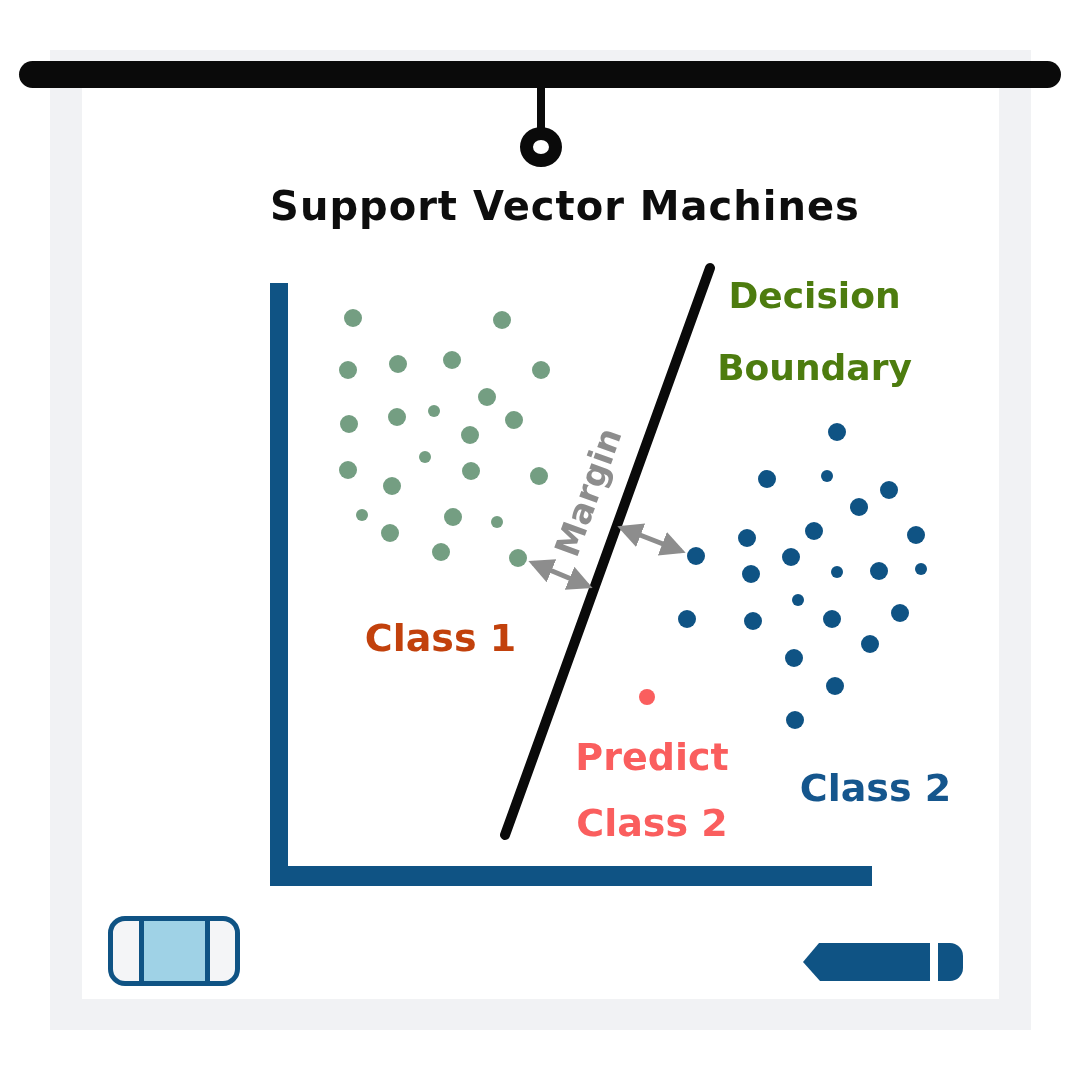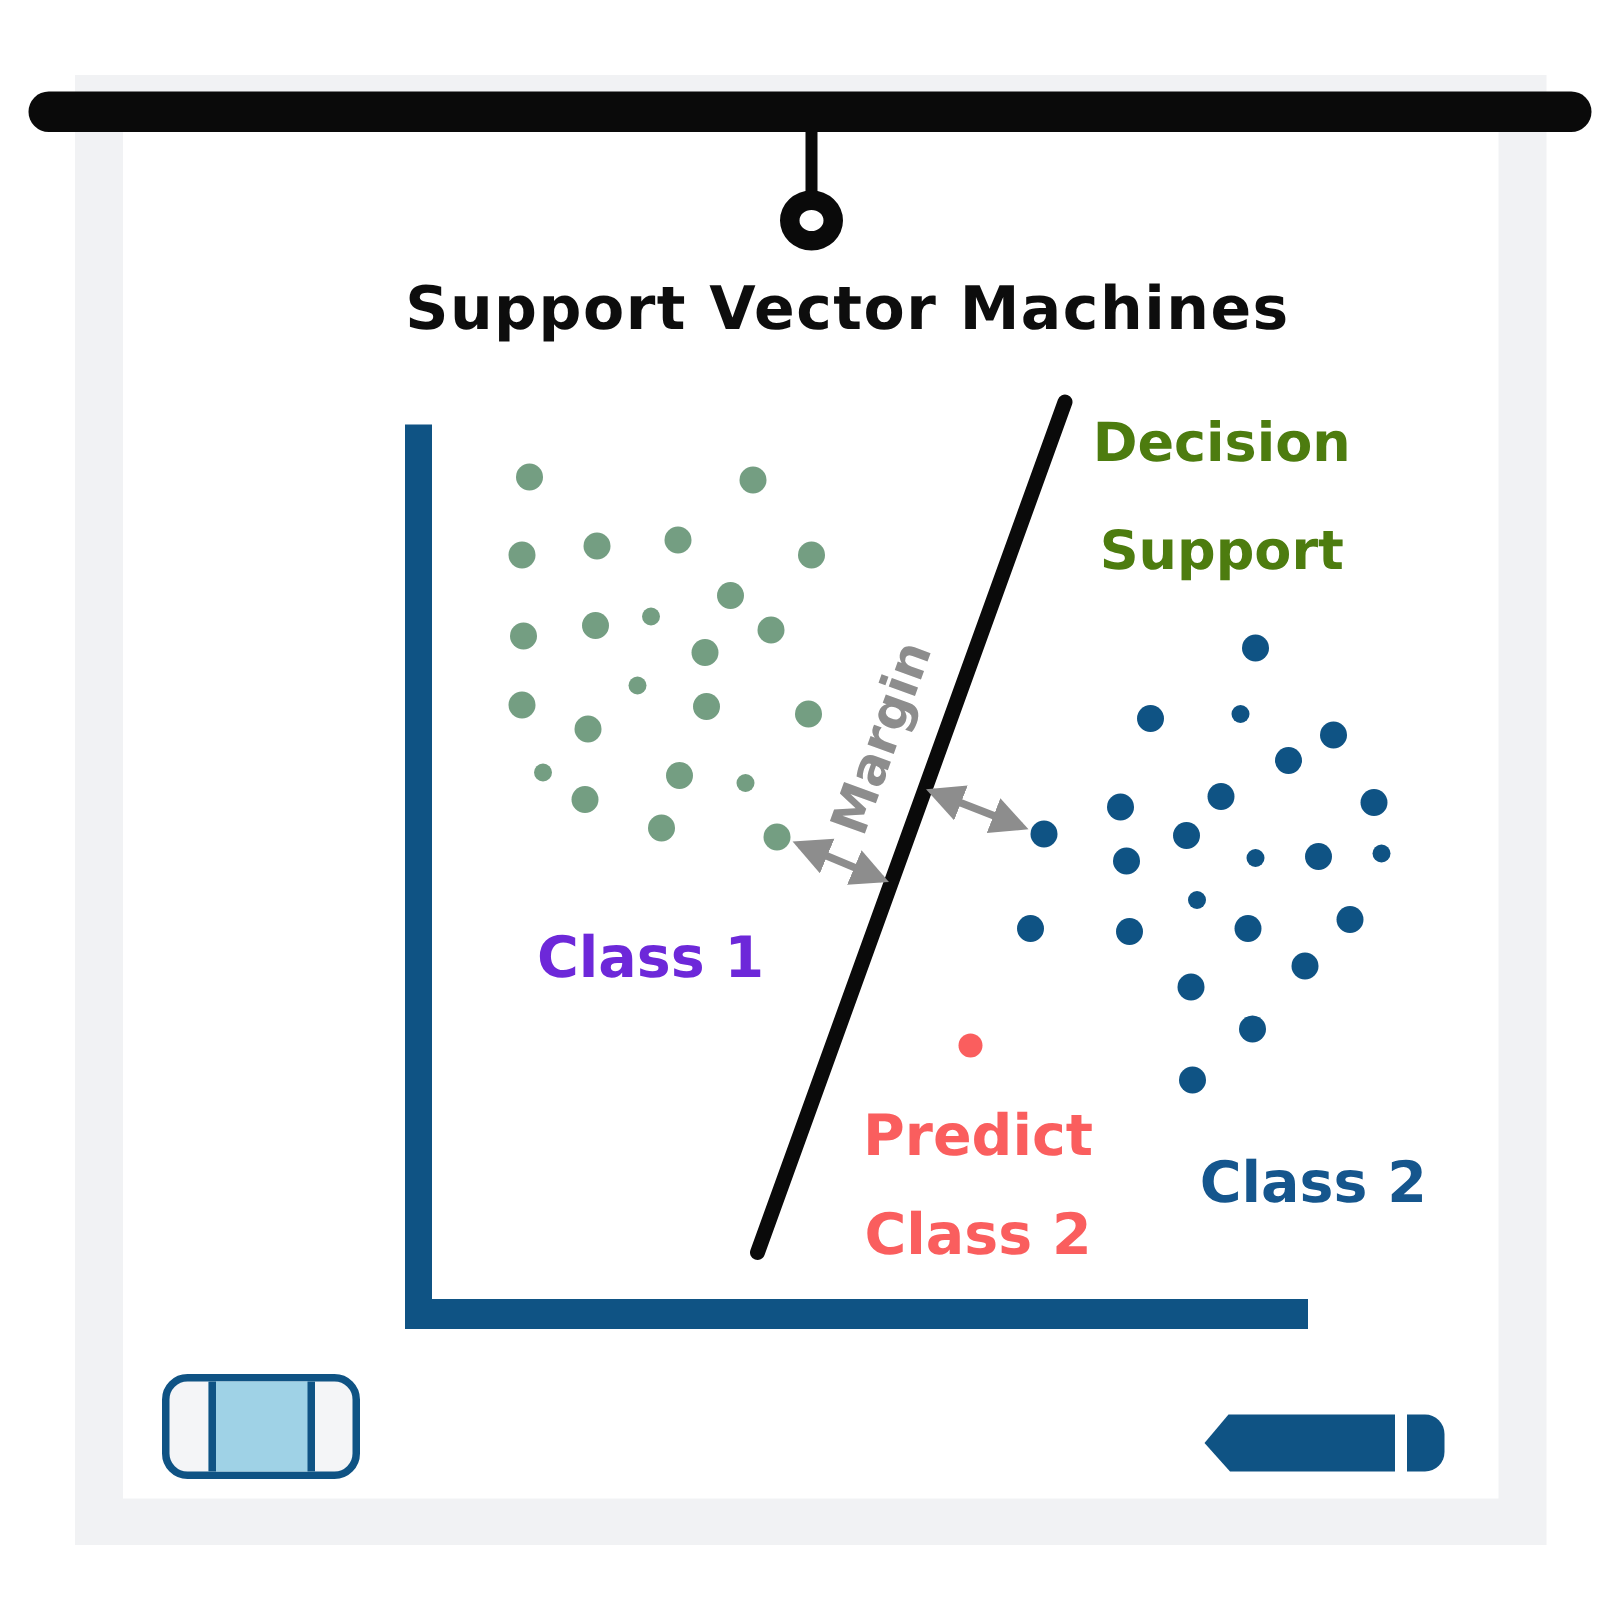--- a/index.html
+++ b/index.html
@@ -20,22 +20,22 @@
   
   svg.plot{left:0;top:0;width:1080px;height:1080px;}
 
   
   .board-title{left:83px;top:183px;width:916px;text-align:center;
                font-size:40px;font-weight:bold;color:#0d0d0d;letter-spacing:1px;padding-left:24px;}
   .db-label{left:712px;top:260px;width:205px;text-align:center;
             font-size:36px;font-weight:bold;color:#4d7c0f;line-height:72px;}
   .margin-label{left:588px;top:492px;font-size:34px;font-weight:bold;color:#8d8d8d;
                 transform:translate(-50%,-50%) rotate(-70deg);white-space:nowrap;}
-  .class1-label{left:358px;top:616px;width:165px;
-                font-size:38px;font-weight:bold;color:#6d28d9;}
+  .class1-label{left:358px;top:616px;width:165px;text-align:center;
+                font-size:38px;font-weight:bold;color:#c2410c;}
   .class2-label{left:793px;top:766px;width:165px;text-align:center;
                 font-size:38px;font-weight:bold;color:#15568d;}
   .predict-label{left:568px;top:724px;width:168px;text-align:center;
                  font-size:38px;font-weight:bold;color:#fa5e5e;line-height:66px;}
 
   
   .eraser{left:108px;top:916px;width:132px;height:70px;border:5px solid #0f5384;
           border-radius:17px;background:#f4f5f7;box-sizing:border-box;}
   .eraser-band{position:absolute;left:26px;top:0;bottom:0;width:71px;background:#9fd2e6;
                border-left:5px solid #0f5384;border-right:5px solid #0f5384;box-sizing:border-box;}
@@ -120,21 +120,21 @@
     </g>
 
   <g fill="#0f5384">
     <polygon points="803,962 819,943 930,943 930,981 820,981"></polygon>
     <path d="M938,943 h12 a13,13 0 0 1 13,13 v12 a13,13 0 0 1 -13,13 h-12 z"></path>
   </g>
 </svg>
 
 <div class="abs db-label">
   <div>Decision</div>
-  <div>Support</div>
+  <div>Boundary</div>
 </div>
 <div class="abs margin-label">Margin</div>
 <div class="abs class1-label">Class 1</div>
 <div class="abs class2-label">Class 2</div>
 <div class="abs predict-label">
   <div>Predict</div>
   <div>Class 2</div>
 </div>
 
 <div class="abs eraser">

